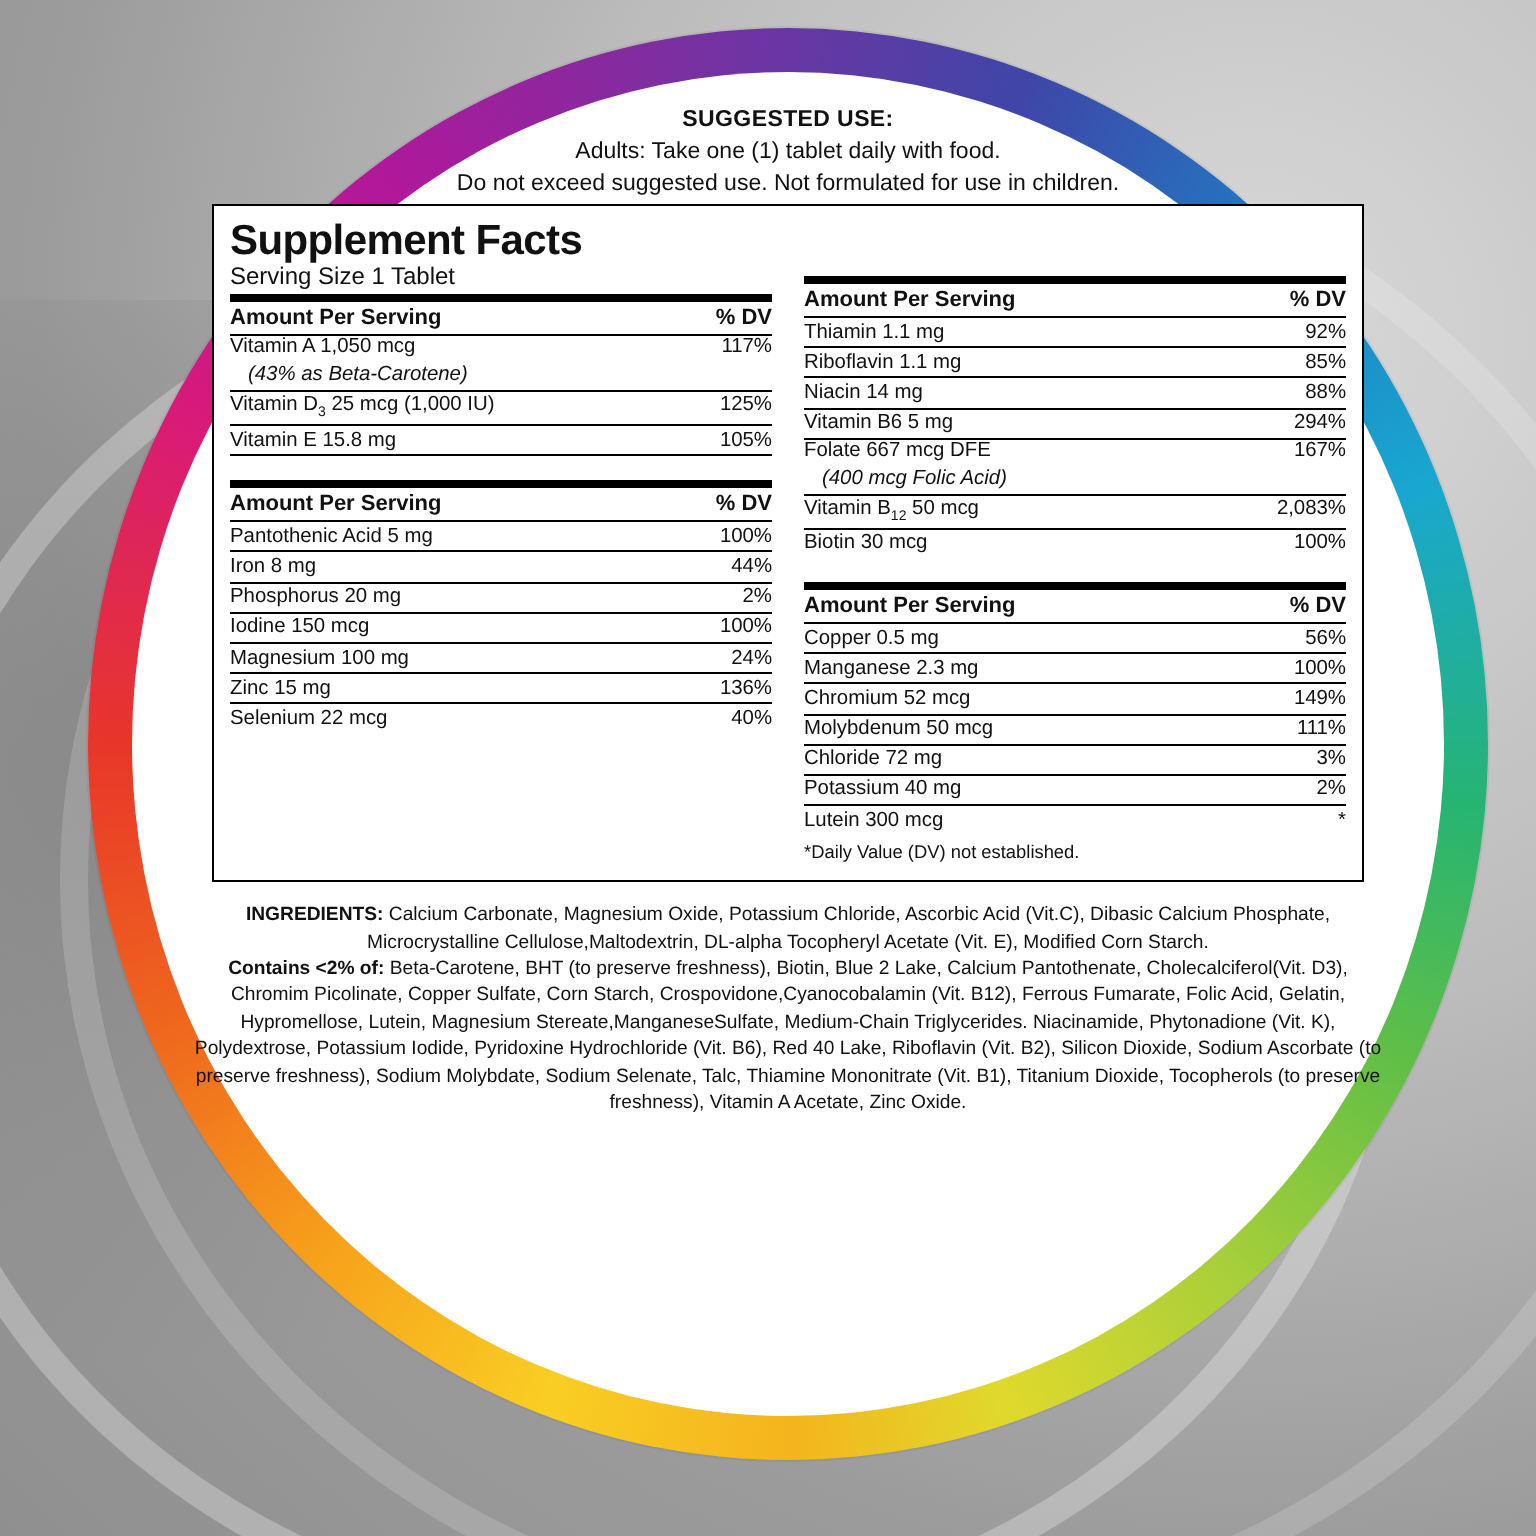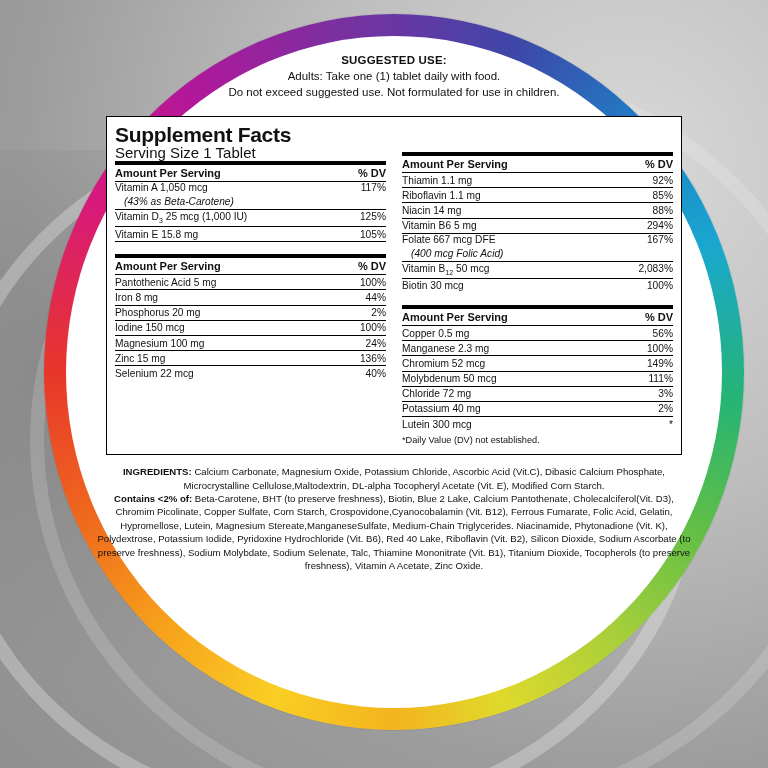--- a/index.html
+++ b/index.html
@@ -97,42 +97,42 @@
     color: #111;
   }
   .suggested .title {
     font-weight: bold;
     font-size: 11.5px;
     letter-spacing: 0.2px;
   }
 
   
   #panel {
-    margin: 16px auto 0 auto;
+    margin: 2px auto 0 auto;
     width: 576px;
     border: 1.6px solid #000;
     background: #fff;
     box-sizing: border-box;
     display: flex;
     padding: 6px 8px 8px 8px;
   }
   .col {
     box-sizing: border-box;
   }
   .col.left { width: 50%; padding-right: 8px; }
   .col.right { width: 50%; padding-left: 8px; }
 
   .sf-title {
     font-size: 21px;
     font-weight: bold;
     line-height: 23px;
     letter-spacing: -0.3px;
   }
   .sf-serving {
-    font-size: 15px;
+    font-size: 12px;
     line-height: 13px;
     padding-bottom: 2px;
   }
 
   table.nut {
     width: 100%;
     border-collapse: collapse;
     font-size: 10.2px;
   }
   table.nut th, table.nut td {

